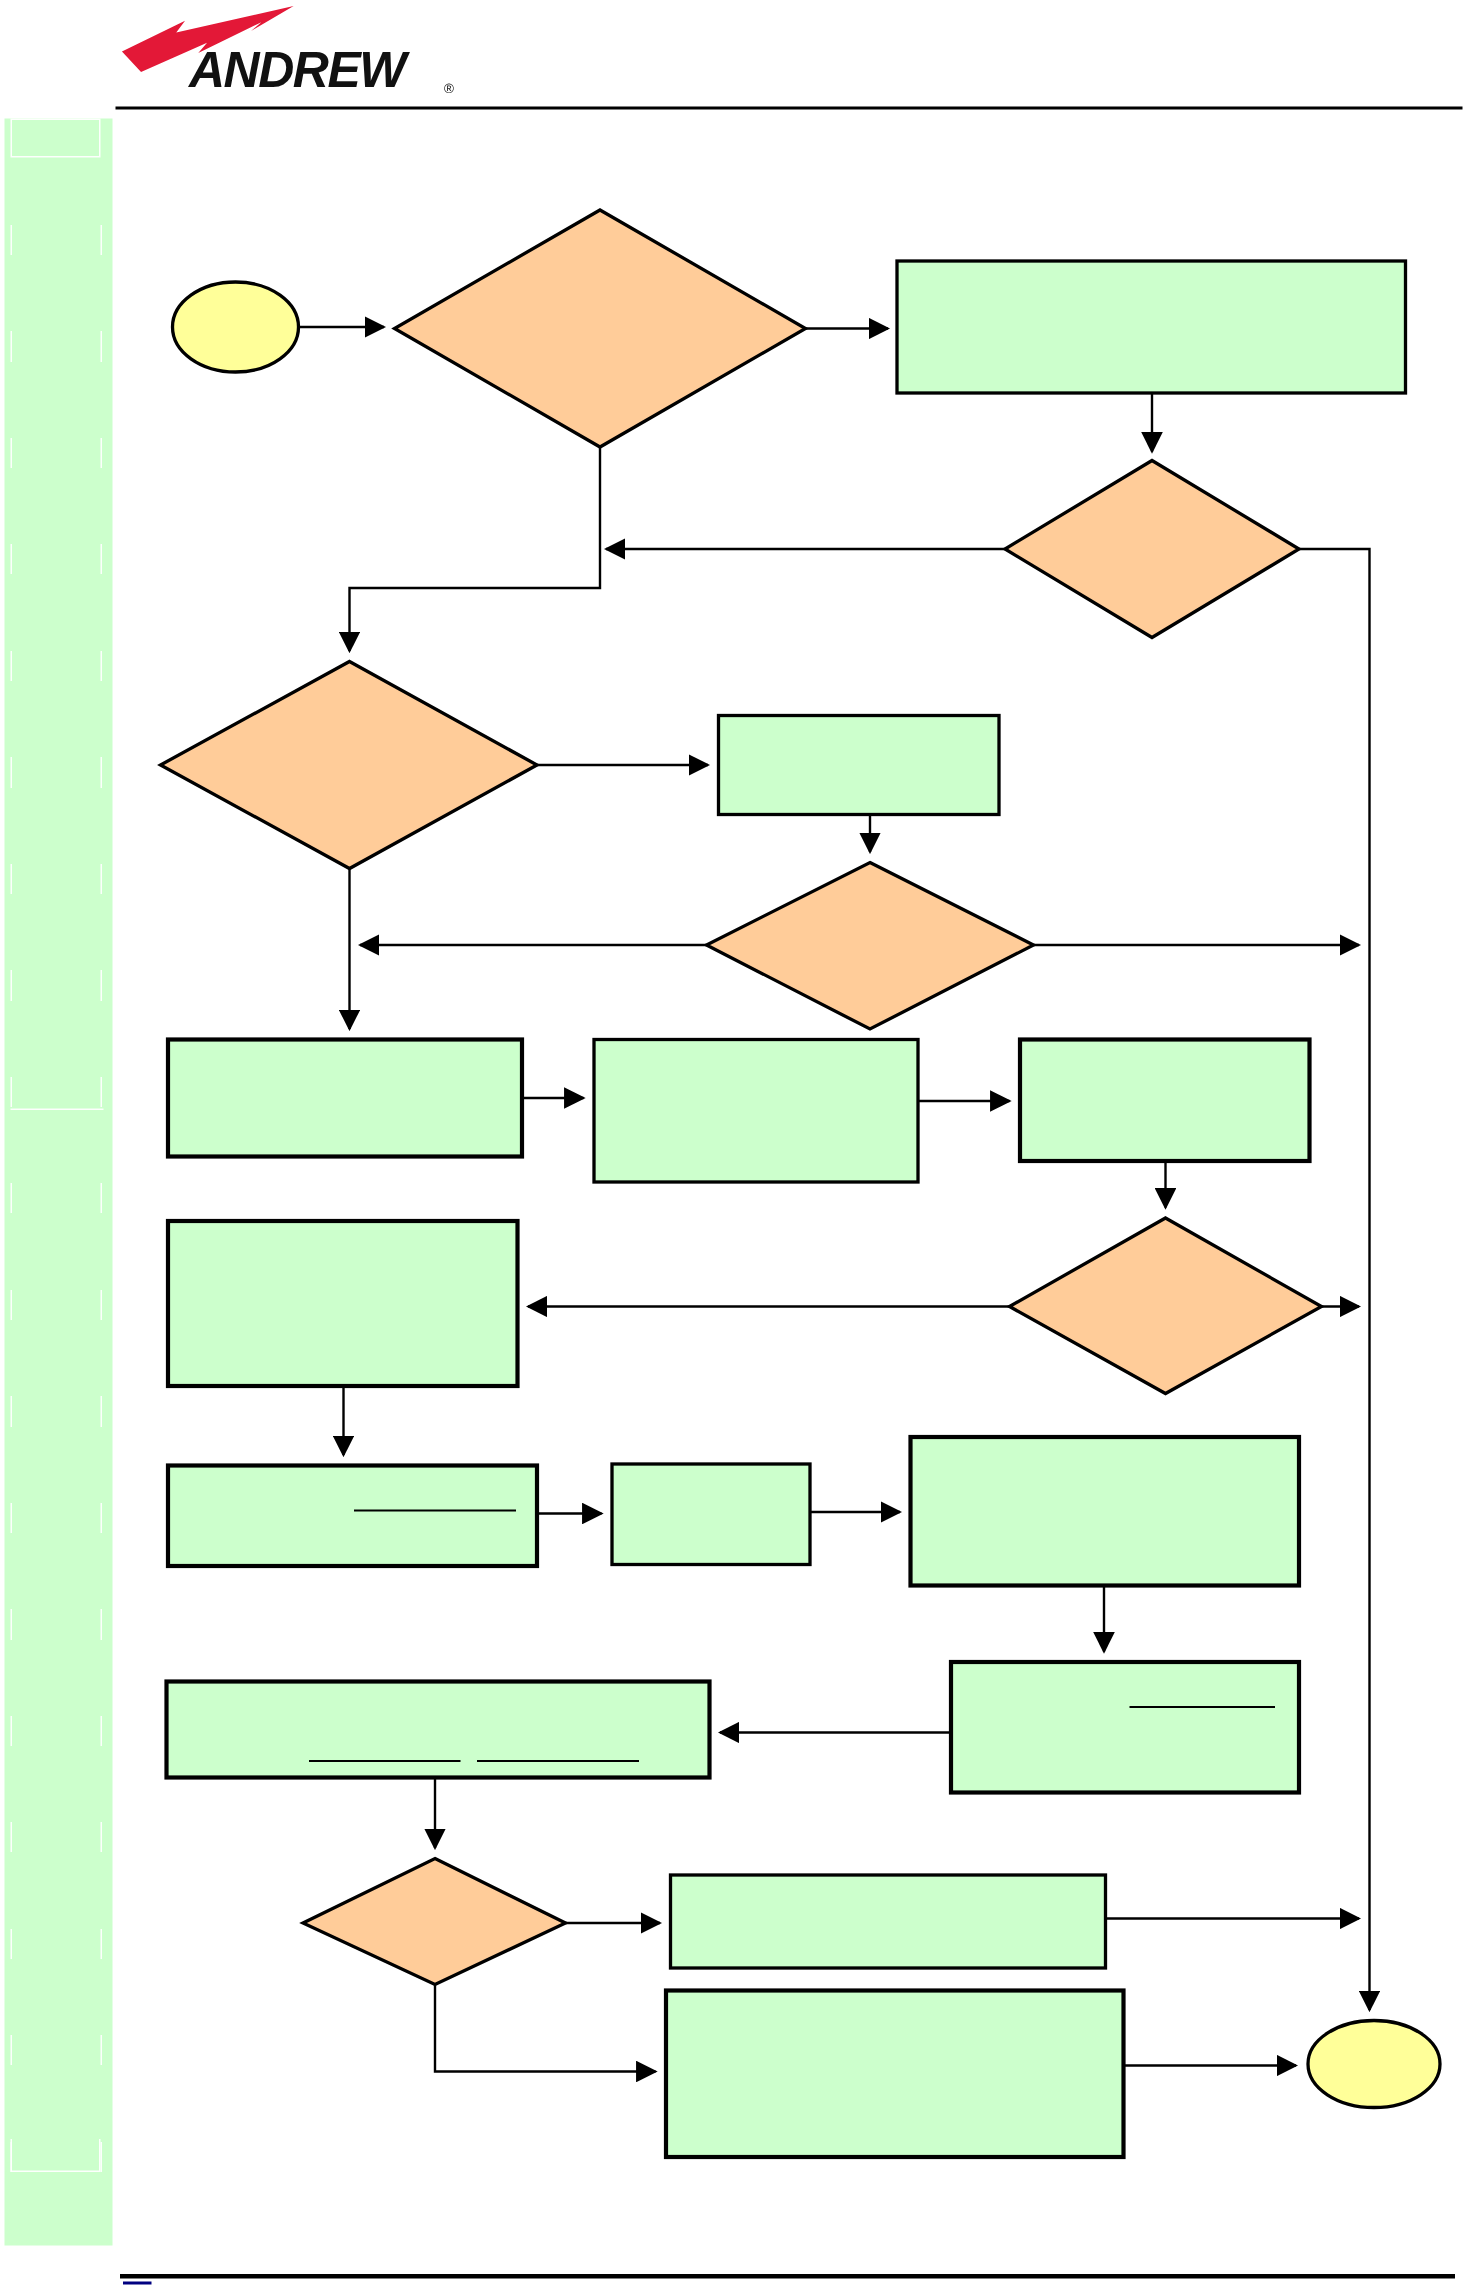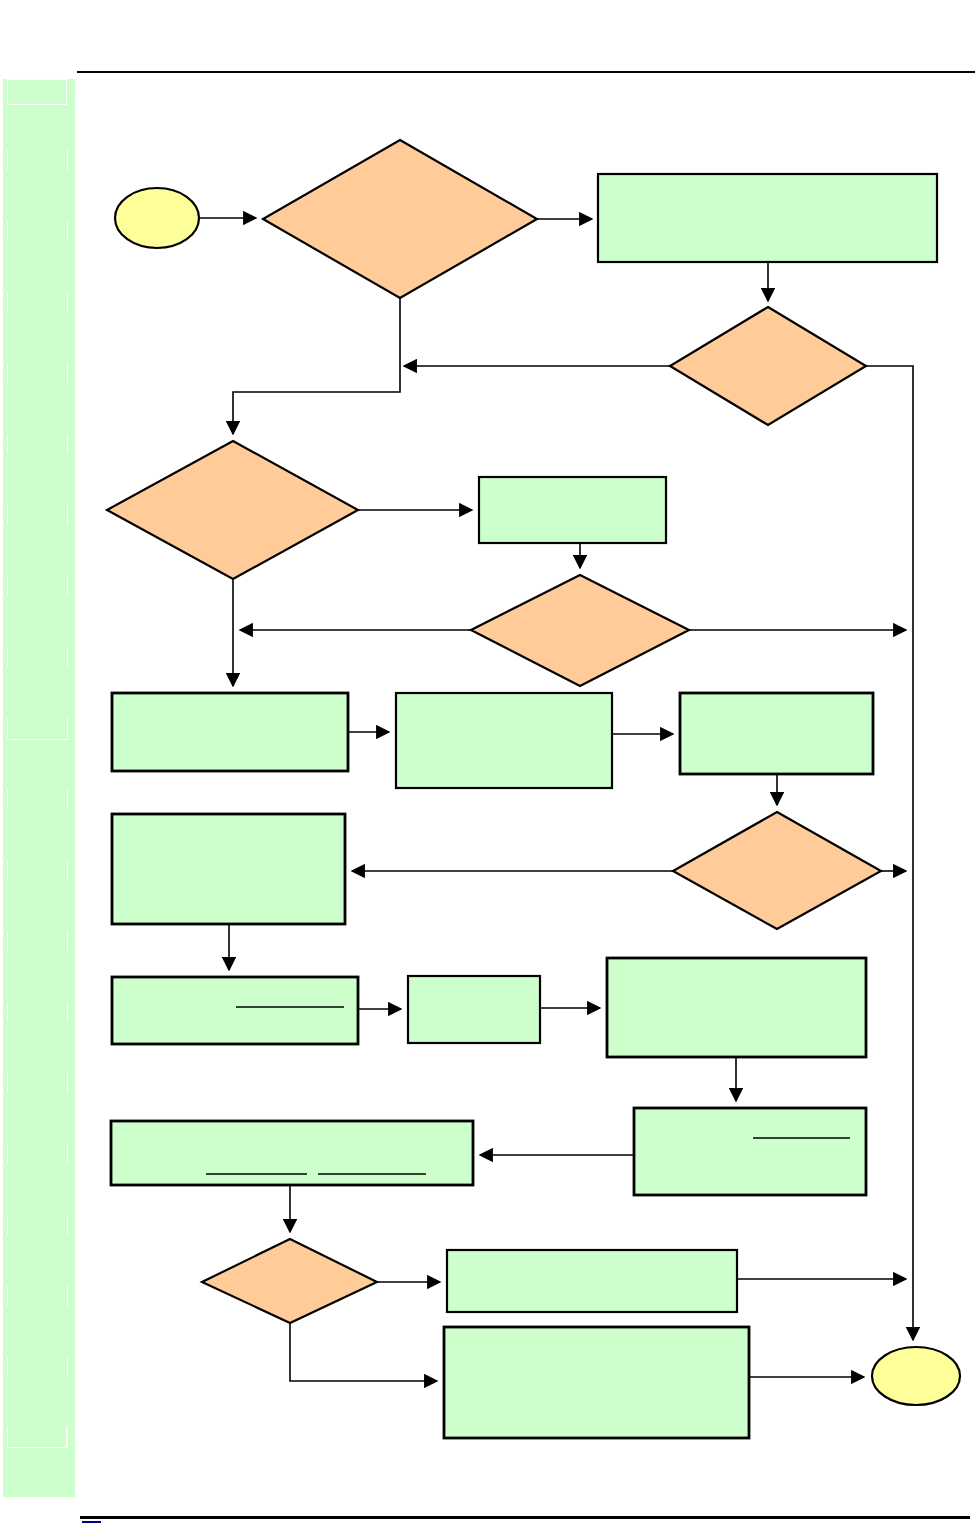--- a/index.html
+++ b/index.html
@@ -50,20 +50,27 @@
 
   
   .footer-rule{position:absolute;left:80px;top:1516px;width:890px;height:3px;background:var(--rule);}
   .footer-accent{position:absolute;left:82px;top:1521px;width:19px;height:2px;background:var(--footer-accent);}
 </style>
 </head>
 <body>
 
 <div class="page">
 
+  <div class="logo">
+    <svg class="bolt" viewBox="0 0 120 46">
+      <path d="M0,31 L43,10 L37,18 L117,0 L88,17 L95,11 L52,32 L58,25 L13,45 Z"></path>
+    </svg>
+    <span class="logo-text">ANDREW</span>
+    <span class="reg-mark">®</span>
+  </div>
   <div class="top-rule"></div>
 
   <aside class="sidebar">
     <div class="cell-top"></div>
     <div class="tick left"></div>
     <div class="tick right"></div>
     <div class="cell-mid"></div>
     <div class="cell-bottom"></div>
   </aside>
 

